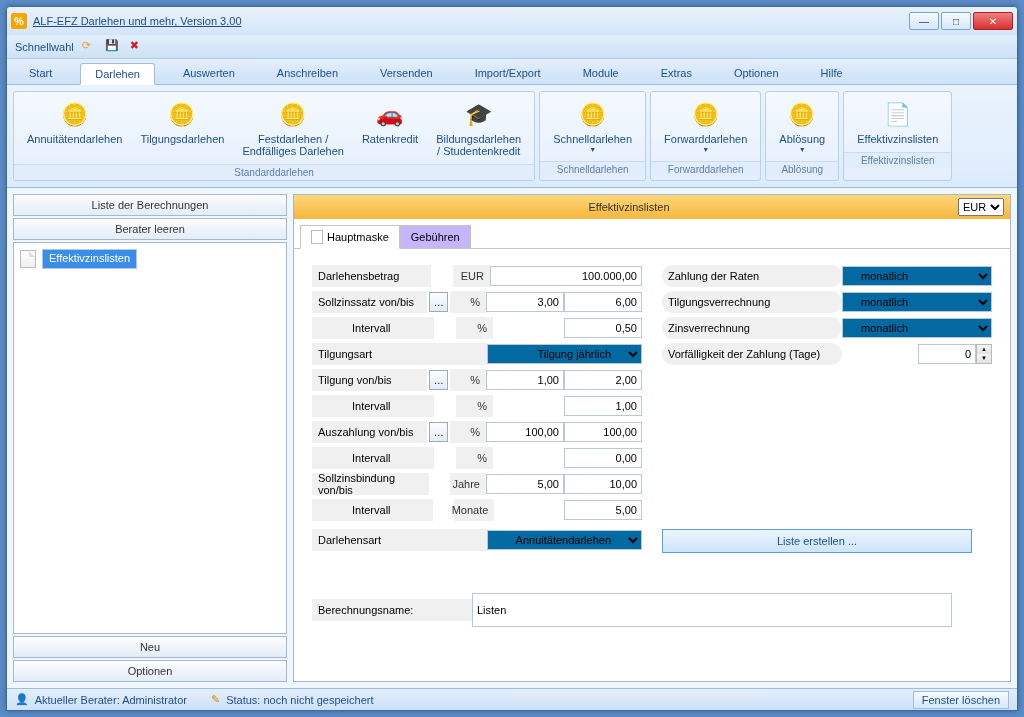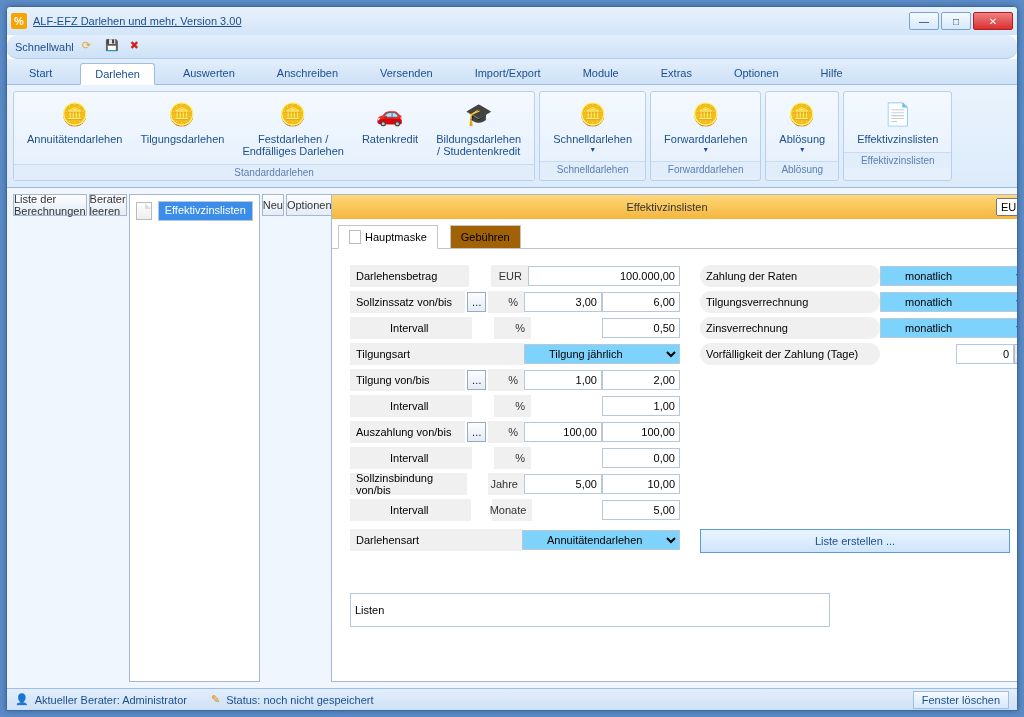--- a/index.html
+++ b/index.html
@@ -5,73 +5,73 @@
 * { box-sizing: border-box; margin: 0; padding: 0; font-family: "Segoe UI", Tahoma, sans-serif; font-size: 11px; }
 body { background: #5b8cc8; padding: 6px; width: 1024px; height: 717px; overflow: hidden; }
 .window { background: #fff; border: 1px solid #3a6aa6; border-radius: 4px 4px 0 0; box-shadow: 0 0 6px rgba(0,0,0,.3); height: 705px; display: flex; flex-direction: column; }
 .title-bar { background: linear-gradient(#e9f2fc,#d3e5f9); height: 28px; display: flex; align-items: center; padding: 0 4px; border-radius: 4px 4px 0 0; }
 .title-bar .icon { width: 16px; height: 16px; background: #f7a400; border-radius: 2px; margin-right: 6px; display: inline-flex; align-items: center; justify-content: center; color: #fff; font-weight: bold; }
 .title-bar .title { color: #1b4f8f; font-weight: 400; flex: 1; text-decoration: underline; }
 .win-btns { display: flex; gap: 2px; }
 .win-btn { width: 30px; height: 18px; border: 1px solid #7aa3d0; background: linear-gradient(#f5faff,#d6e8fb); border-radius: 2px; display: flex; align-items: center; justify-content: center; font-size: 10px; color: #333; cursor: pointer; }
 .win-btn.close { background: linear-gradient(#f08080,#d93030); border-color: #b02020; color: #fff; width: 40px; }
 
-.quickbar { background: linear-gradient(#e3eefb,#cde1f7); height: 24px; display: flex; align-items: center; padding: 0 8px; gap: 8px; border-bottom: 1px solid #b4cce8; border-radius: 10px; }
+.quickbar { background: linear-gradient(#e3eefb,#cde1f7); height: 24px; display: flex; align-items: center; padding: 0 8px; gap: 8px; border-bottom: 1px solid #b4cce8; }
 .quickbar .lbl { color: #1b4f8f; }
 .qicon { width: 16px; height: 16px; display: inline-block; }
 
 .menu-tabs { background: linear-gradient(#e3eefb,#cde1f7); display: flex; padding: 4px 8px 0 8px; gap: 14px; border-bottom: 1px solid #9fbde0; }
 .menu-tab { padding: 4px 14px; color: #1b4f8f; cursor: pointer; border-radius: 3px 3px 0 0; }
 .menu-tab.active { background: #fff; border: 1px solid #9fbde0; border-bottom: 1px solid #fff; margin-bottom: -1px; }
 
 .ribbon { background: linear-gradient(#eaf3fd,#dcebfb); padding: 6px; border-bottom: 1px solid #9fbde0; display: flex; gap: 4px; }
 .ribbon-group { border: 1px solid #b8d0eb; border-radius: 3px; background: linear-gradient(#f4f9ff,#e4effc); display: flex; flex-direction: column; }
 .ribbon-items { display: flex; padding: 4px 6px; gap: 4px; }
 .ribbon-item { display: flex; flex-direction: column; align-items: center; justify-content: flex-start; padding: 2px 6px; min-width: 60px; cursor: pointer; border: 1px solid transparent; border-radius: 3px; }
 .ribbon-item .ricon { width: 32px; height: 32px; display: flex; align-items: center; justify-content: center; }
 .ribbon-item .rlabel { color: #1b4f8f; text-align: center; line-height: 12px; margin-top: 2px; }
 .ribbon-item .drop { font-size: 8px; color: #1b4f8f; }
 .ribbon-caption { text-align: center; color: #5a7fb0; font-size: 10px; padding: 2px 4px; border-top: 1px solid #c8dbf2; background: #e2edfb; }
 .coins { font-size: 22px; color: #e8a020; }
 
 .body { flex: 1; display: flex; padding: 6px; gap: 6px; background: #f0f6fd; overflow: hidden; }
-.left-panel { width: 312px; display: flex; flex-direction: row; gap: 2px; }
+.left-panel { width: 312px; display: flex; flex-direction: column; gap: 2px; }
 .panel-btn { background: linear-gradient(#fdfdfe,#e3ecf7); border: 1px solid #a8b8cc; height: 22px; display: flex; align-items: center; justify-content: center; color: #333; cursor: pointer; }
 .tree { flex: 1; background: #fff; border: 1px solid #a8b8cc; padding: 6px; }
 .tree-row { display: flex; align-items: center; gap: 6px; }
 .tree-row .sel { background: #3a8de8; color: #fff; padding: 2px 6px; }
 .tree-row .doc-icon { width: 16px; height: 18px; border: 1px solid #bbb; background: linear-gradient(#fff,#eee); position: relative; }
 .tree-row .doc-icon:after { content: ""; position: absolute; right: 0; top: 0; border: 3px solid #ddd; border-top-color: transparent; border-right-color: transparent; }
 
 .main { flex: 1; display: flex; flex-direction: column; border: 1px solid #a8b8cc; background: #fff; }
 .main-header { background: linear-gradient(#ffd779,#f4b63e); height: 24px; display: flex; align-items: center; padding: 0 6px; color: #5a3c00; }
 .main-header .mh-title { flex: 1; text-align: center; font-weight: 400; color: #333; }
 .main-header select { height: 18px; font-size: 11px; }
-.sub-tabs { display: flex; padding: 6px 6px 0 6px; gap: 12px; border-bottom: 1px solid #c4c4c4; background: #fff; }
-.sub-tab { padding: 4px 10px; border: 1px solid #c4c4c4; background: #a16207; margin-bottom: -1px; cursor: pointer; display: flex; align-items: center; gap: 4px; }
+.sub-tabs { display: flex; padding: 6px 6px 0 6px; gap: 0; border-bottom: 1px solid #c4c4c4; background: #fff; }
+.sub-tab { padding: 4px 10px; border: 1px solid #c4c4c4; background: #c4b5fd; margin-bottom: -1px; cursor: pointer; display: flex; align-items: center; gap: 4px; }
 .sub-tab.active { background: #fff; border-bottom: 1px solid #fff; }
 .sub-tab .doc-icon { width: 12px; height: 14px; border: 1px solid #bbb; background: #fff; }
 
 .form-area { padding: 14px 18px; flex: 1; overflow: auto; }
 .form-cols { display: flex; gap: 20px; }
 .col-left { width: 330px; }
 .col-right { flex: 1; }
 .frow { display: flex; align-items: center; height: 26px; margin-bottom: 0; }
 .frow .flabel { width: 130px; background: #f0f0f0; padding: 7px 6px; height: 22px; display: flex; align-items: center; }
 .frow .flabel.indent { padding-left: 40px; }
 .frow .sm-btn { width: 22px; height: 20px; background: linear-gradient(#fdfdfe,#e3ecf7); border: 1px solid #9aaabf; margin: 0 2px; cursor: pointer; display: flex; align-items: center; justify-content: center; font-size: 10px; }
 .frow .unit { width: 40px; text-align: right; padding-right: 6px; color: #333; background: #f0f0f0; height: 22px; display: flex; align-items: center; justify-content: flex-end; }
 .frow .spacer-unit { width: 64px; background: #f0f0f0; height: 22px; }
 .frow .spacer24 { width: 24px; }
 .txt { border: 1px solid #b8c7da; height: 20px; padding: 0 4px; text-align: right; background: #fff; }
 .txt.w160 { width: 160px; }
 .txt.w80 { width: 78px; }
 .txt.w60 { width: 58px; text-align: right; }
-.sel { border: 1px solid #b8c7da; height: 20px; background: #7dd3fc; padding: 0 20px; }
-.sel.w170 { width: 170px; }
+.sel { border: 1px solid #b8c7da; height: 20px; background: #0369a1; padding: 0 14px; }
+.sel.w170 { width: 170px; text-align: right; }
 .sel.w150 { width: 150px; }
 .col-right .flabel { width: 180px; border-radius: 11px; }
 .big-btn { width: 310px; height: 24px; background: linear-gradient(#eaf4ff,#cfe5fc); border: 1px solid #5a9edb; cursor: pointer; color: #1b4f8f; margin-top: 2px; }
 .spin { display: flex; }
 .spin .spn-btns { display: flex; flex-direction: column; border: 1px solid #b8b8b8; }
 .spin .spn-btns div { width: 14px; height: 9px; background: linear-gradient(#f6f6f6,#e2e2e2); font-size: 6px; text-align: center; line-height: 9px; cursor: pointer; }
 .name-row { margin-top: 40px; display: flex; align-items: center; }
 .name-row .nlabel { width: 160px; background: #f0f0f0; padding: 3px 6px; height: 22px; display: flex; align-items: center; }
 .name-row .ntxt { flex: 1; max-width: 480px; border: 1px solid #b8c7da; height: 20px; padding: 16px 4px; text-align: left; }
 
@@ -313,20 +313,21 @@
                     <div>▼</div>
                   </div>
               </div>
             </div>
             <div style="height:160px"></div>
             <button class="big-btn">Liste erstellen ...</button>
           </div>
         </div>
 
         <div class="name-row">
+          <span class="nlabel">Berechnungsname:</span>
           <input class="ntxt" value="Listen" style="">
         </div>
       </div>
     </div>
   </div>
 
   <div class="status">
     <span class="s-person">👤</span>
     <span>Aktueller Berater: Administrator</span>
     <span style="width:12px"></span>

